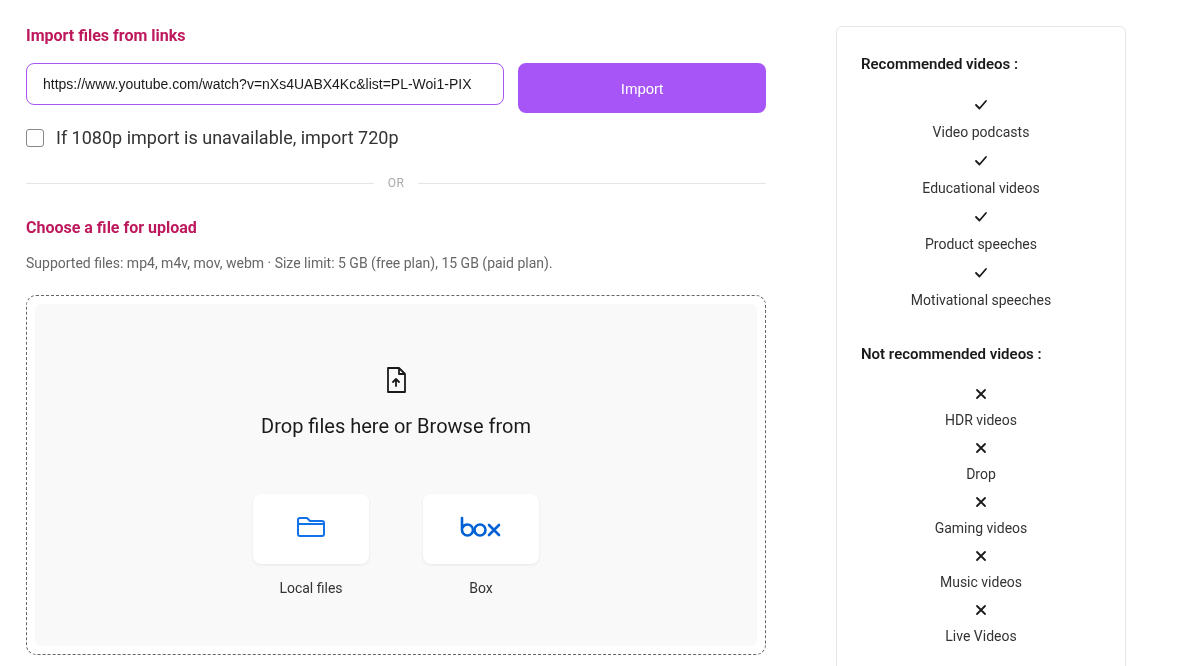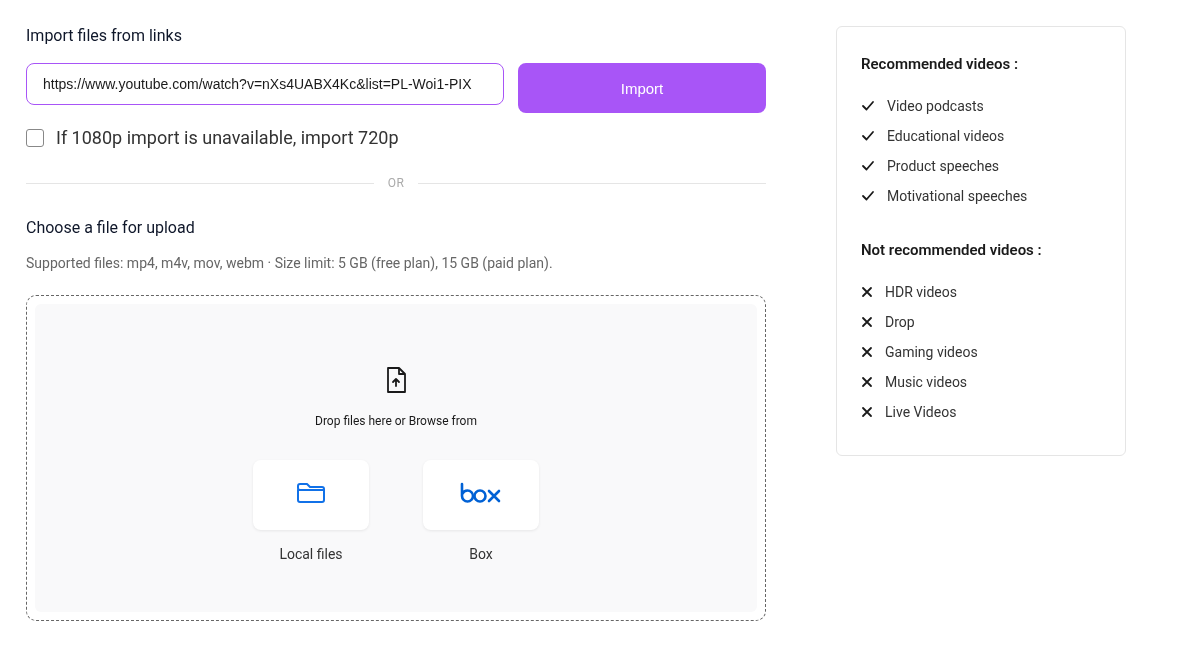--- a/index.html
+++ b/index.html
@@ -20,22 +20,22 @@
       gap: 70px;
     }
     .main-col {
       flex: 0 0 740px;
     }
     .side-col {
       flex: 0 0 290px;
     }
     .section-title {
       font-size: 16px;
-      font-weight: 400;
-      color: #0f172a;
+      font-weight: 700;
+      color: #be185d;
       margin-bottom: 18px;
     }
     .import-row {
       display: flex;
       gap: 14px;
       margin-bottom: 14px;
     }
     .url-input {
       flex: 1;
       height: 42px;
@@ -106,23 +106,23 @@
       border-radius: 6px;
       padding: 62px 20px 50px 20px;
       display: flex;
       flex-direction: column;
       align-items: center;
     }
     .upload-icon {
       margin-bottom: 16px;
     }
     .drop-text {
-      font-size: 12px;
+      font-size: 20px;
       color: #1a1a1a;
-      margin-bottom: 32px;
+      margin-bottom: 56px;
     }
     .providers {
       display: flex;
       gap: 54px;
     }
     .provider {
       display: flex;
       flex-direction: column;
       align-items: center;
       gap: 16px;
@@ -160,20 +160,21 @@
     .sidebar-list:last-child {
       margin-bottom: 0;
     }
     .sidebar-list li {
       display: flex;
       align-items: center;
       gap: 12px;
       font-size: 14px;
       color: #333;
       padding: 7px 0;
+      flex-direction: column;
     }
     .list-icon {
       flex-shrink: 0;
       display: flex;
       align-items: center;
     }
   </style>
 </head>
 <body>
 

